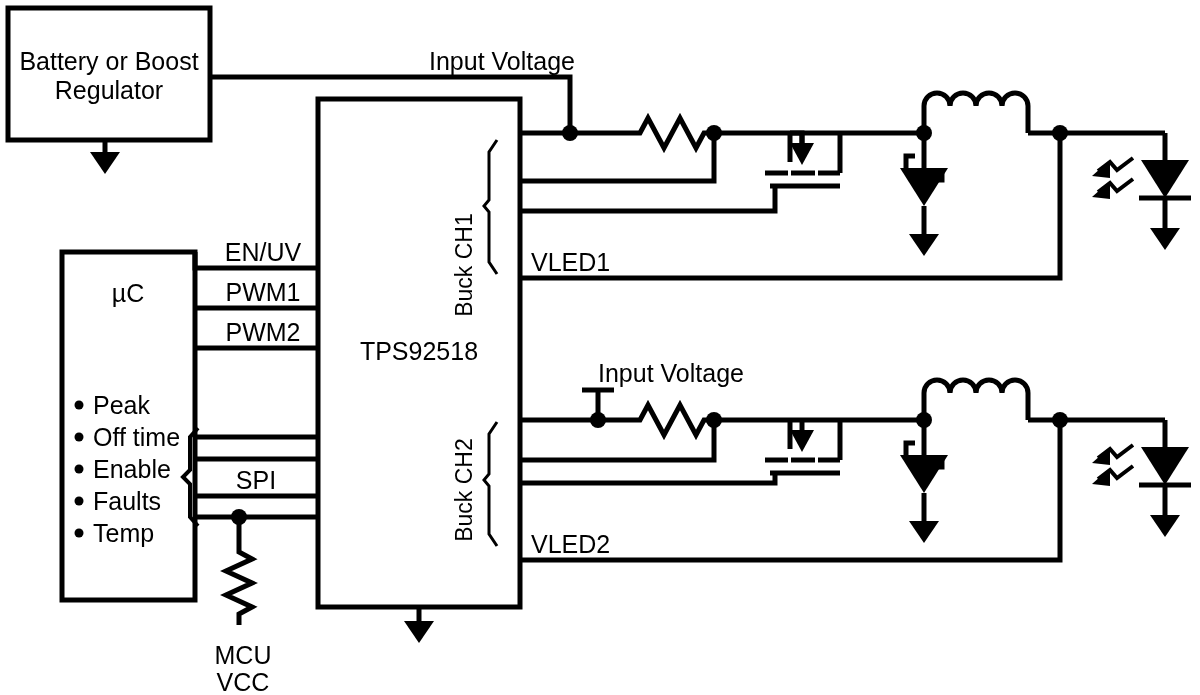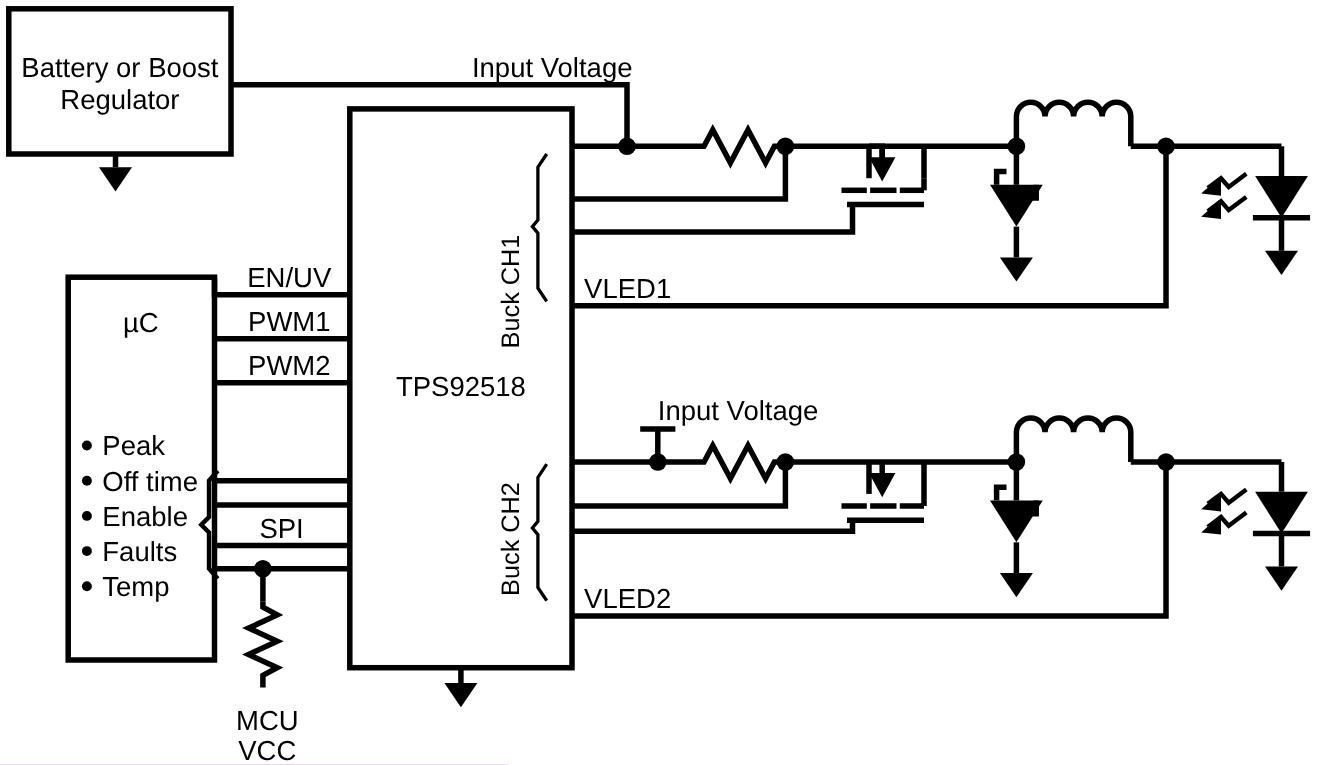--- a/index.html
+++ b/index.html
@@ -1,19 +1,19 @@
 <!DOCTYPE html>
 <html><head>
 <meta charset="utf-8">
 <style>
   html,body{margin:0;padding:0;background:#ffffff;}
   #root{
     position:relative;
     width:1200px;height:695px;
-    background:#d946ef;
+    background:#737373;
     font-family:"Liberation Sans", sans-serif;
     overflow:hidden;
   }
   svg{display:block;}
   .lbl{
     font-family:"Liberation Sans", sans-serif;
     fill:#000000;
     font-size:23px;
   }
   .lbl-big{font-size:25px;}

